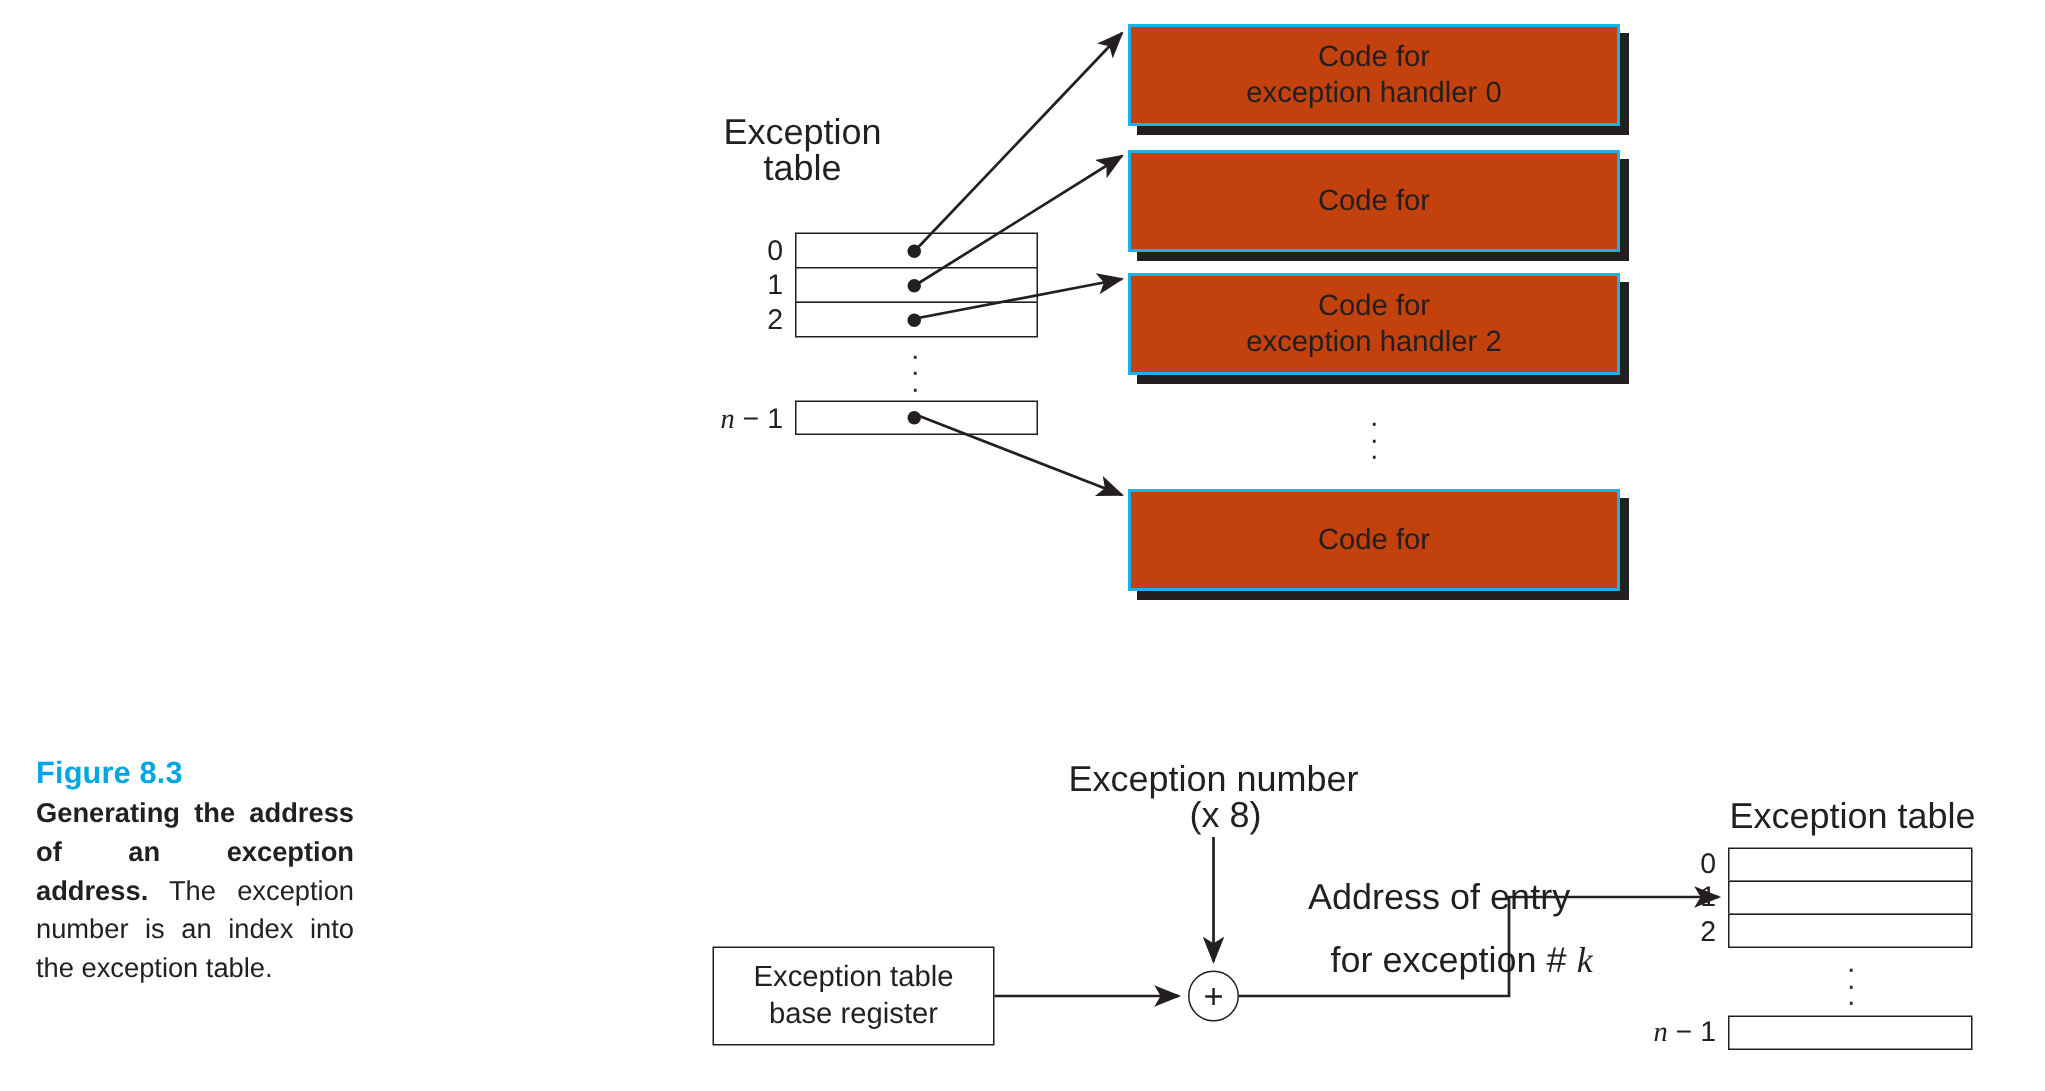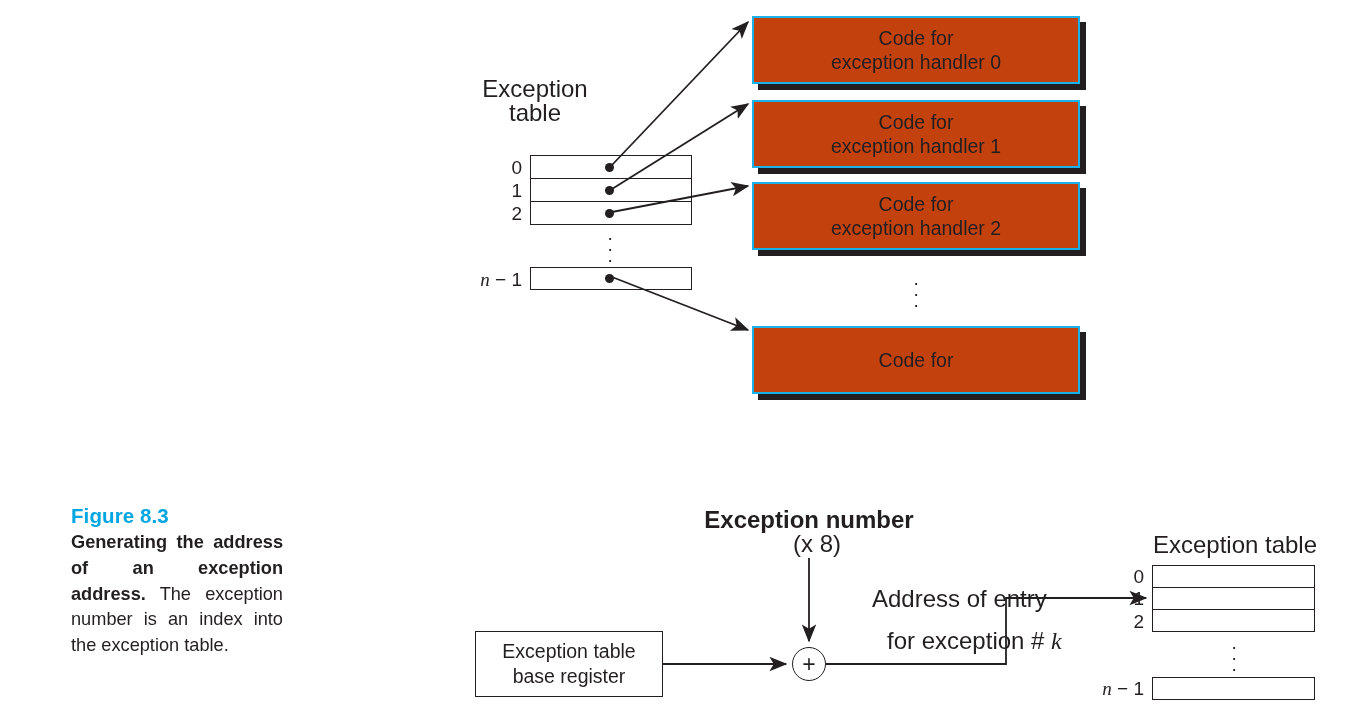--- a/index.html
+++ b/index.html
@@ -34,21 +34,21 @@
   .fig-body {
     font-size: 18.2px;
     line-height: 25.8px;
     text-align: justify;
     color: #231f20;
   }
   .fig-body b { font-weight: bold; }
   .fig-body i, .mi { font-family: "Liberation Serif", serif; font-style: italic; }
 
   #caption-82 { top: 8px; }
-  #caption-83 { top: 503px; margin-left: 47px; }
+  #caption-83 { top: 503px; }
 
   
   .diagram { position: absolute; left: 0; top: 0; width: 1363px; height: 727px; }
   .plain-text {
     position: absolute;
     font-size: 24px;
     line-height: 24px;
     color: #231f20;
     white-space: nowrap;
   }
@@ -173,21 +173,20 @@
     <span>·</span>
   </div>
 
   <div class="codebox" style="left:752px; top:16px; width:328px; height:68px;">
     <div>Code for</div>
     <div>exception handler 0</div>
   </div>
 
   <div class="codebox" style="left:752px; top:100px; width:328px; height:68px;">
     <div>Code for</div>
-    <div>exception handler 1</div>
   </div>
 
   <div class="codebox" style="left:752px; top:182px; width:328px; height:68px;">
     <div>Code for</div>
     <div>exception handler 2</div>
   </div>
 
   <div class="codebox" style="left:752px; top:326px; width:328px; height:68px;">
     <div>Code for</div>
   </div>
@@ -218,21 +217,21 @@
 <div class="caption" id="caption-83">
   <div class="fig-label">Figure 8.3</div>
   <div class="fig-body">
     <b>Generating the address</b>
     <b>of an exception address.</b><span> The exception number is an index into the exception table.</span>
   </div>
 </div>
 
 <div class="diagram">
 
-  <div class="plain-text centered" style="left:693px; top:508px; width:232px;font-weight:bold;">Exception number</div>
+  <div class="plain-text centered" style="left:693px; top:508px; width:232px;">Exception number</div>
   <div class="plain-text centered" style="left:701px; top:532px; width:232px;">(x 8)</div>
 
   <div class="rectbox" style="left:475px; top:631px; width:188px; height:66px;">
     <div>Exception table</div>
     <div>base register</div>
   </div>
 
   <div class="adder" style="left:792px; top:647px;">
     <span>+</span>
   </div>

